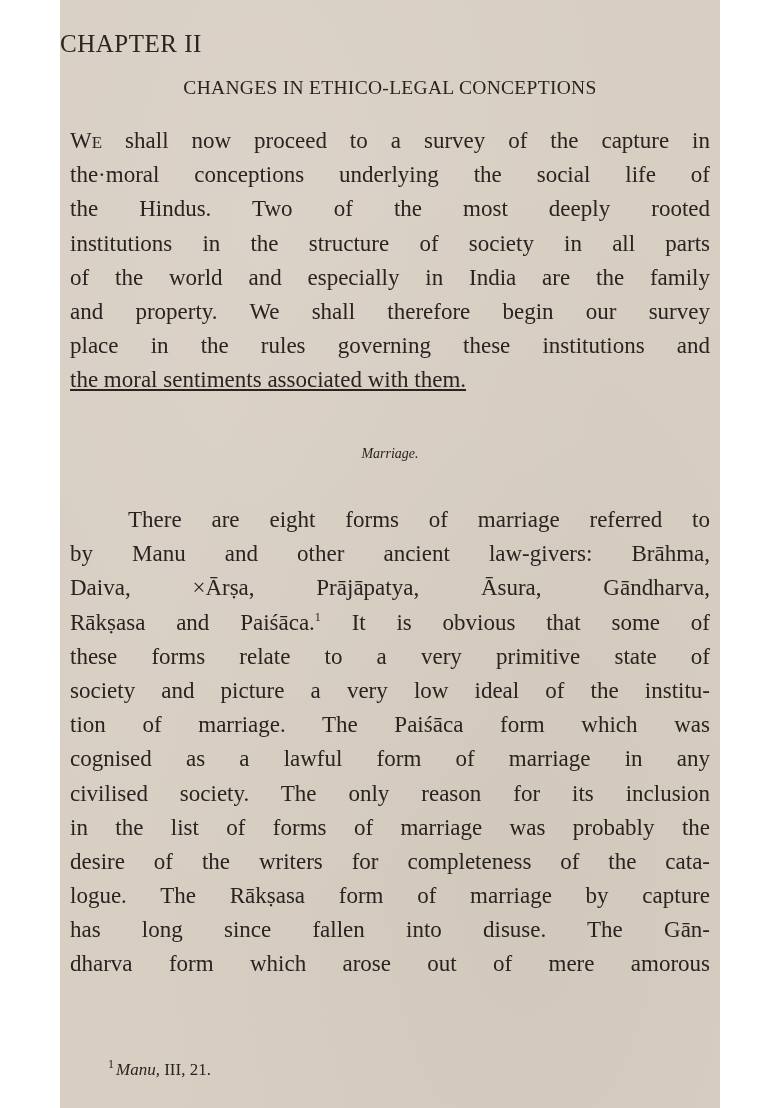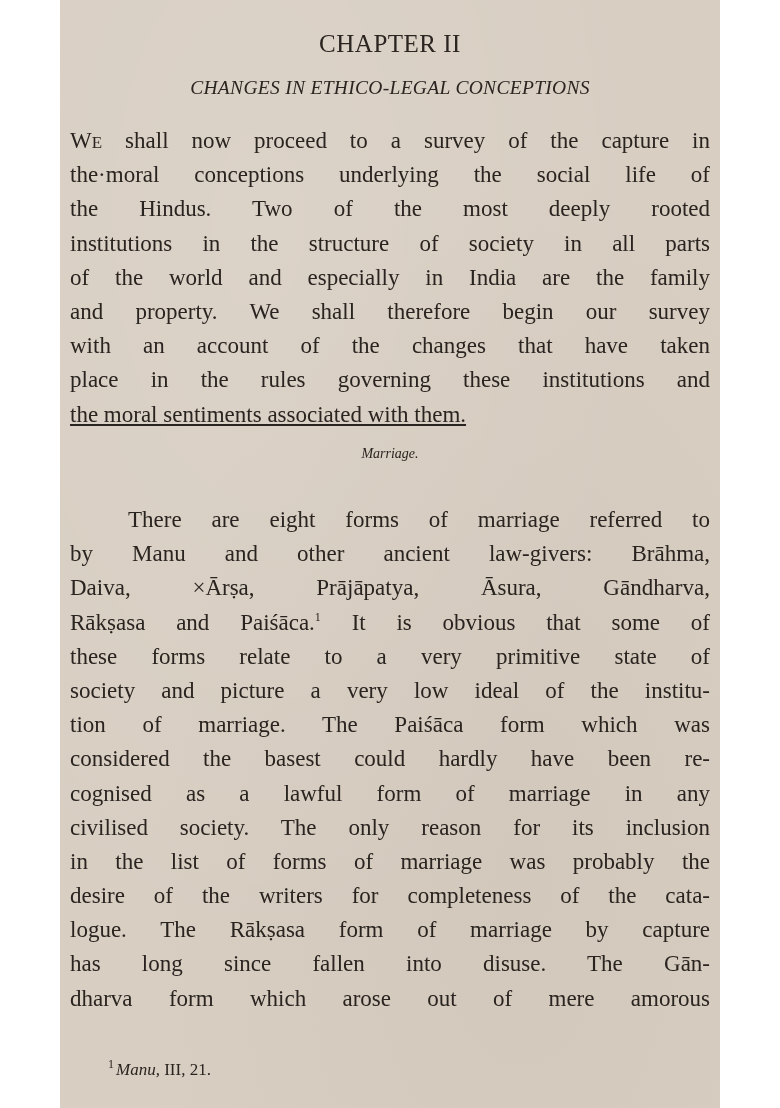--- a/index.html
+++ b/index.html
@@ -24,35 +24,33 @@
       radial-gradient(ellipse at 30% 20%, rgba(255,255,255,0.10), rgba(0,0,0,0) 60%),
       radial-gradient(ellipse at 70% 80%, rgba(120,100,80,0.06), rgba(0,0,0,0) 60%);
     color: #2a2420;
     font-family: "Liberation Serif", "DejaVu Serif", serif;
   }
   .chapter-title {
     position: absolute;
     top: 30px;
     left: 0;
     width: 660px;
-    text-align: center;
     font-size: 25px;
     letter-spacing: 0.5px;
     color: #2b2521;
   }
   .chapter-subtitle {
     position: absolute;
     top: 77px;
     left: 0;
     width: 660px;
     text-align: center;
     font-size: 19.5px;
     letter-spacing: 0.3px;
     color: #2b2521;
-    font-style: italic;
   }
   .body-text {
     position: absolute;
     left: 10px;
     width: 640px;
     font-size: 23px;
     line-height: 34.2px;
     color: #2a2420;
   }
   .line {
@@ -115,36 +113,34 @@
   <div class="chapter-title">CHAPTER II</div>
   <div class="chapter-subtitle">CHANGES IN ETHICO-LEGAL CONCEPTIONS</div>
 
   <div class="body-text para1">
     <span class="line"><span>W</span><span class="smallcaps-e">E</span><span> shall now proceed to a survey of the capture in</span></span>
     <span class="line">the·moral conceptions underlying the social life of</span>
     <span class="line">the Hindus.  Two of the most deeply rooted</span>
     <span class="line">institutions in the structure of society in all parts</span>
     <span class="line">of the world and especially in India are the family</span>
     <span class="line">and property.  We shall therefore begin our survey</span>
-    <span class="line">with an account of the changes that have taken</span>
     <span class="line">place in the rules governing these institutions and</span>
     <span class="line last">the moral sentiments associated with them.</span>
   </div>
 
   <div class="section-heading">Marriage.</div>
 
   <div class="body-text para2">
     <span class="line indent">There are eight forms of marriage referred to</span>
     <span class="line">by Manu and other ancient law-givers: Brāhma,</span>
     <span class="line">Daiva, ×Ārṣa, Prājāpatya, Āsura, Gāndharva,</span>
     <span class="line"><span>Rākṣasa and Paiśāca.</span><span class="footnote-sup">1</span><span>  It is obvious that some of</span></span>
     <span class="line">these forms relate to a very primitive state of</span>
     <span class="line">society and picture a very low ideal of the institu-</span>
     <span class="line">tion of marriage.  The Paiśāca form which was</span>
-    <span class="line">considered the basest could hardly have been re-</span>
     <span class="line">cognised as a lawful form of marriage in any</span>
     <span class="line">civilised society.  The only reason for its inclusion</span>
     <span class="line">in the list of forms of marriage was probably the</span>
     <span class="line">desire of the writers for completeness of the cata-</span>
     <span class="line">logue.  The Rākṣasa form of marriage by capture</span>
     <span class="line">has long since fallen into disuse.  The Gān-</span>
     <span class="line">dharva form which arose out of mere amorous</span>
   </div>
 
   <div class="footnote">

